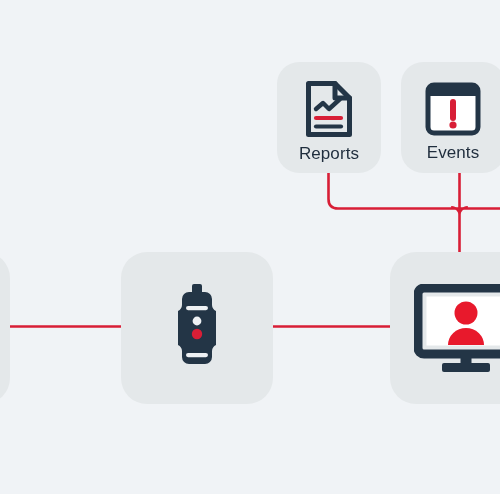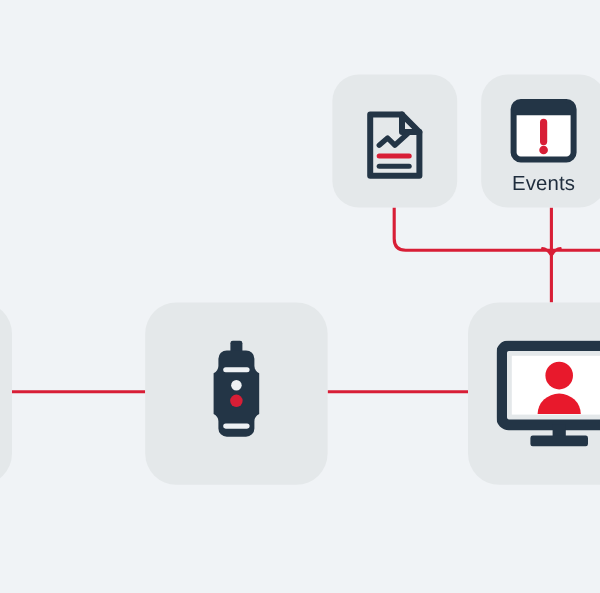--- a/index.html
+++ b/index.html
@@ -119,20 +119,21 @@
   <div class="card" id="card-reports">
     <span class="icon-wrap">
       <svg width="54" height="60" viewBox="0 0 54 60" aria-hidden="true">
         <path d="M6.5,4.5 H33 L47.5,19 V55.5 H6.5 Z" fill="none" stroke="#233546" stroke-width="5" stroke-linejoin="round" stroke-linecap="round"></path>
         <path d="M33,4.5 V19 H47.5" fill="none" stroke="#233546" stroke-width="5" stroke-linejoin="round" stroke-linecap="round"></path>
         <polyline points="14,30 21,24 27,30 38,20" fill="none" stroke="#233546" stroke-width="4.4" stroke-linejoin="round" stroke-linecap="round"></polyline>
         <line x1="14" y1="39" x2="39" y2="39" stroke="#d81e36" stroke-width="4.2" stroke-linecap="round"></line>
         <line x1="14" y1="47.5" x2="39" y2="47.5" stroke="#233546" stroke-width="4.2" stroke-linecap="round"></line>
       </svg>
     </span>
+    <span class="card-label">Reports</span>
   </div>
 
   <div class="card" id="card-events">
     <span class="icon-wrap">
       <svg width="58" height="58" viewBox="0 0 58 58" aria-hidden="true">
         <rect x="4" y="5" width="50" height="48" rx="6" ry="6" fill="#ffffff" stroke="#233546" stroke-width="5"></rect>
         <path d="M4,11 a6,6 0 0 1 6,-6 h38 a6,6 0 0 1 6,6 v5 H4 Z" fill="#233546"></path>
         <line x1="29" y1="22" x2="29" y2="38" stroke="#d81e36" stroke-width="6" stroke-linecap="round"></line>
         <circle cx="29" cy="45" r="3.6" fill="#d81e36"></circle>
       </svg>

